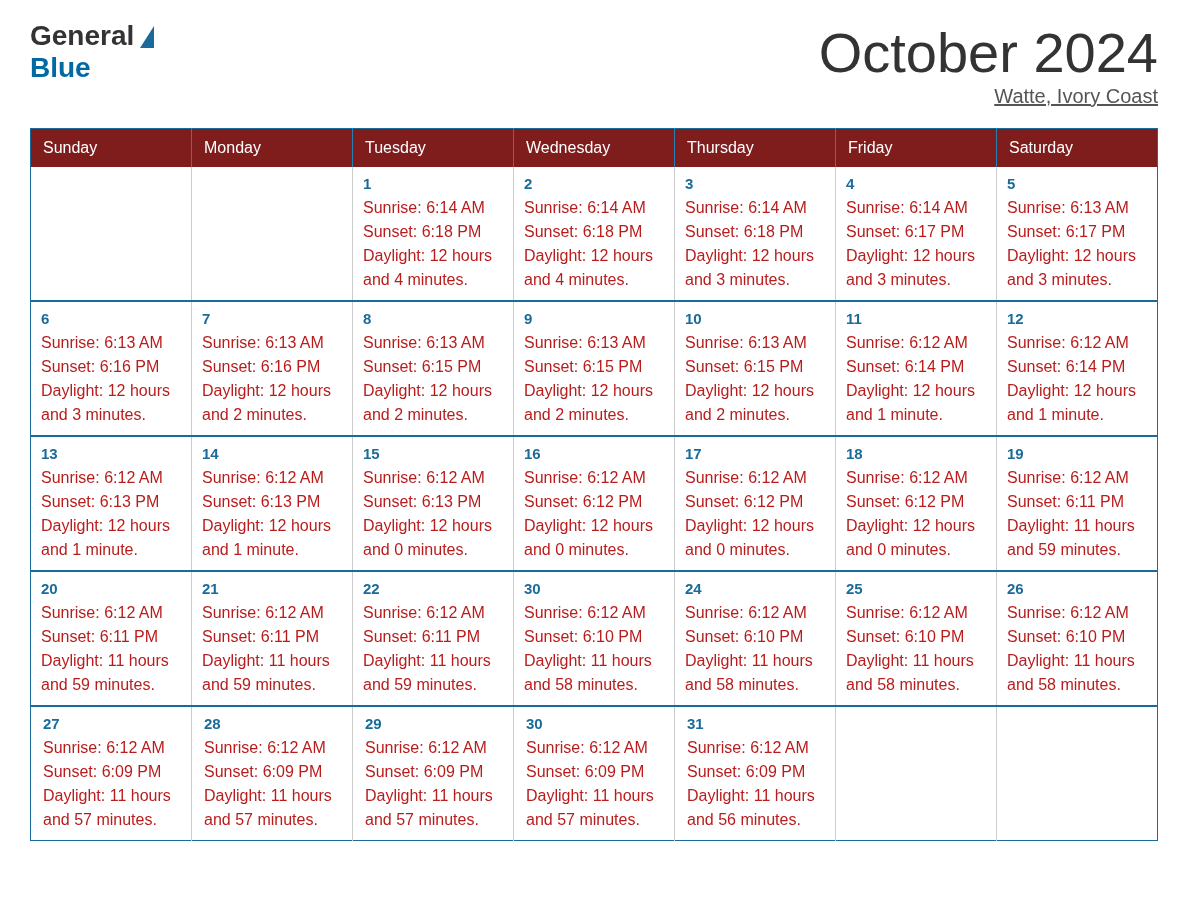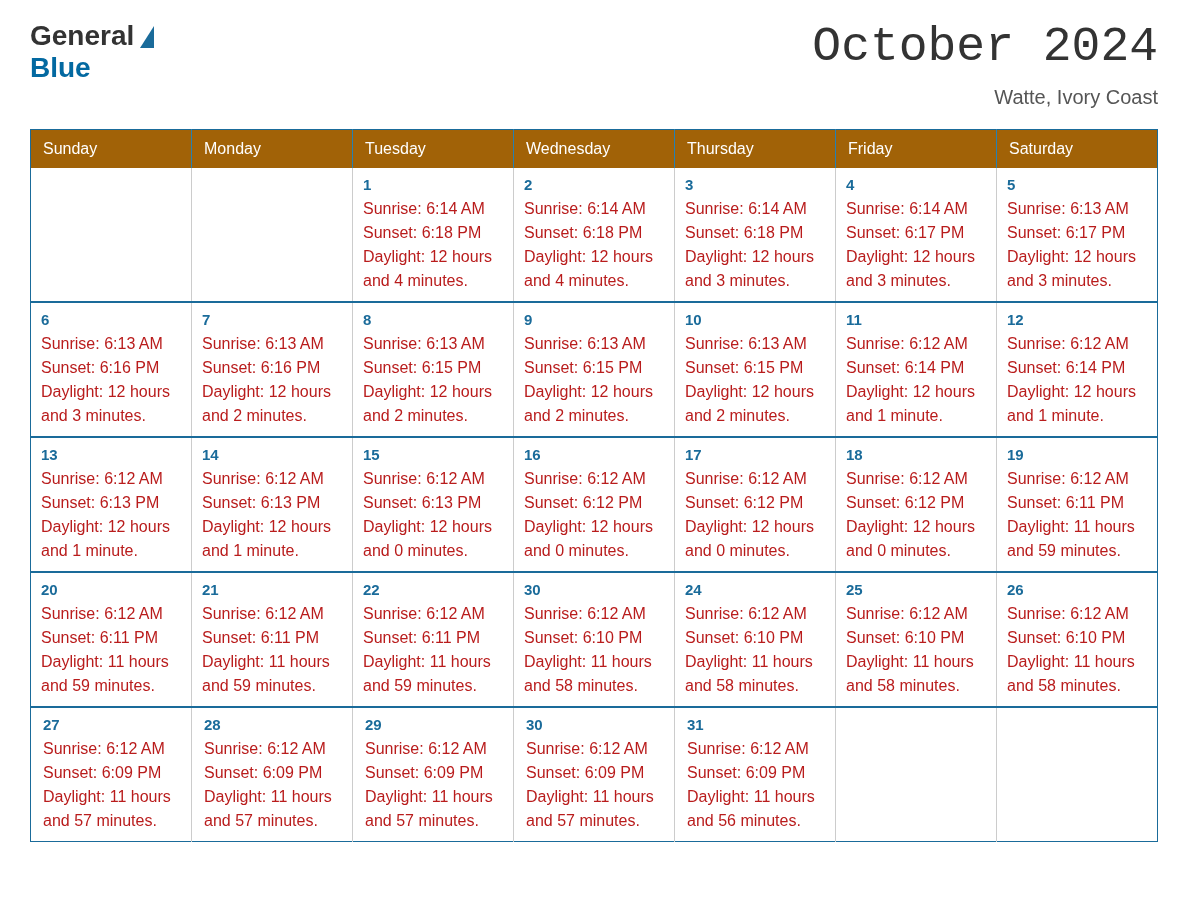--- a/index.html
+++ b/index.html
@@ -52,41 +52,42 @@
       font-weight: bold;
       color: #0369a1;
       font-family: Arial, sans-serif;
     }
 
     .title-section {
       text-align: right;
     }
 
     .main-title {
-      font-size: 48px;
+      font-size: 56px;
       font-weight: normal;
       color: #333;
-      font-family: Liberation Mono, monospace;
+      font-family: Liberation Sans, sans-serif;
     }
 
     .subtitle {
       font-size: 20px;
       color: #555;
       font-family: Arial, sans-serif;
-      margin-top: 12px;
+      margin-top: 0;
+      text-decoration: underline;
     }
 
     .calendar {
       width: 100%;
       border-collapse: collapse;
       border: 1px solid #1a6b9a;
     }
 
     .calendar thead tr th {
-      background-color: #a16207;
+      background-color: #7f1d1d;
       color: #fff;
       padding: 10px 12px;
       text-align: left;
       font-size: 16px;
       font-weight: normal;
       border-right: 1px solid #2580b3;
     }
 
     .calendar thead tr th:last-child {
       border-right: none;

